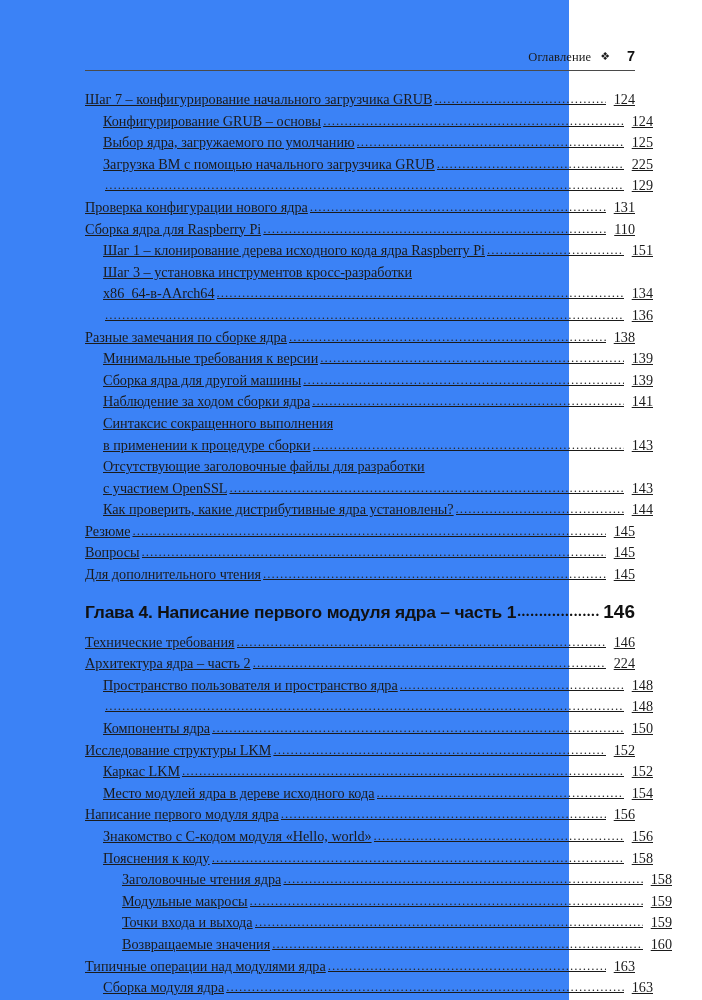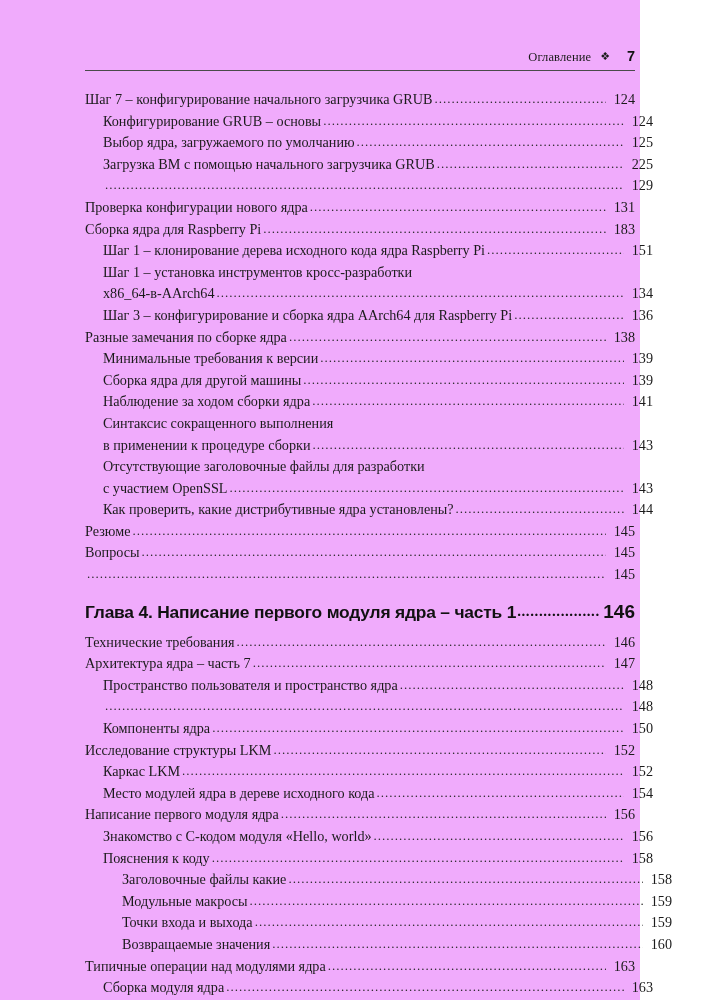--- a/index.html
+++ b/index.html
@@ -12,23 +12,23 @@
     height: 1000px;
     position: relative;
     font-family: "Liberation Serif", "DejaVu Serif", serif;
     color: #1b1b1b;
     overflow: hidden;
   }
 
   .page {
     position: absolute;
     left: 0; top: 0;
-    width: 640px;
+    width: 569px;
     height: 1000px;
-    background: #f0abfc;
+    background: #3b82f6;
   }
 
   
   .header {
     position: absolute;
     left: 85px;
     top: 48px;
     width: 550px;
     display: flex;
     align-items: baseline;
@@ -66,20 +66,21 @@
     width: 550px;
   }
 
   .entry {
     display: flex;
     align-items: flex-start;
     width: 100%;
     font-size: 14.2px;
     line-height: 21.6px;
     white-space: nowrap;
+    text-decoration: underline;
   }
   .entry .title {
     flex: 0 0 auto;
     overflow: hidden;
   }
   .entry .leader {
     flex: 1 1 auto;
     overflow: hidden;
     margin: 0 1px 0 2px;
     position: relative;
@@ -171,37 +172,36 @@
           <span class="pageno">129</span>
         </div>
         <div class="entry lvl1">
           <span class="title">Проверка конфигурации нового ядра</span>
           <span class="leader">................................................................................................................................................................</span>
           <span class="pageno">131</span>
         </div>
         <div class="entry lvl1">
           <span class="title">Сборка ядра для Raspberry Pi</span>
           <span class="leader">................................................................................................................................................................</span>
-          <span class="pageno">183</span>
+          <span class="pageno">110</span>
         </div>
         <div class="entry lvl2">
           <span class="title">Шаг 1 – клонирование дерева исходного кода ядра Raspberry Pi</span>
           <span class="leader">................................................................................................................................................................</span>
           <span class="pageno">151</span>
         </div>
         <div class="entry wrap-first lvl2">
-          <span class="title">Шаг 1 – установка инструментов кросс-разработки</span>
+          <span class="title">Шаг 3 – установка инструментов кросс-разработки</span>
         </div>
         <div class="entry lvl2">
           <span class="title">x86_64-в-AArch64</span>
           <span class="leader">................................................................................................................................................................</span>
           <span class="pageno">134</span>
         </div>
         <div class="entry lvl2">
-          <span class="title">Шаг 3 – конфигурирование и сборка ядра AArch64 для Raspberry Pi</span>
           <span class="leader">................................................................................................................................................................</span>
           <span class="pageno">136</span>
         </div>
         <div class="entry lvl1">
           <span class="title">Разные замечания по сборке ядра</span>
           <span class="leader">................................................................................................................................................................</span>
           <span class="pageno">138</span>
         </div>
         <div class="entry lvl2">
           <span class="title">Минимальные требования к версии</span>
@@ -243,41 +243,42 @@
           <span class="title">Резюме</span>
           <span class="leader">................................................................................................................................................................</span>
           <span class="pageno">145</span>
         </div>
         <div class="entry lvl1">
           <span class="title">Вопросы</span>
           <span class="leader">................................................................................................................................................................</span>
           <span class="pageno">145</span>
         </div>
         <div class="entry lvl1">
+          <span class="title">Для дополнительного чтения</span>
           <span class="leader">................................................................................................................................................................</span>
           <span class="pageno">145</span>
         </div>
       </div>
 
     <div class="chapter">
       <span class="title">Глава 4. Написание первого модуля ядра – часть 1</span>
       <span class="leader">................................................................................................................................</span>
       <span class="pageno">146</span>
     </div>
 
     <div id="toc-part2">
         <div class="entry lvl1">
           <span class="title">Технические требования</span>
           <span class="leader">................................................................................................................................................................</span>
           <span class="pageno">146</span>
         </div>
         <div class="entry lvl1">
-          <span class="title">Архитектура ядра – часть 7</span>
-          <span class="leader">................................................................................................................................................................</span>
-          <span class="pageno">147</span>
+          <span class="title">Архитектура ядра – часть 2</span>
+          <span class="leader">................................................................................................................................................................</span>
+          <span class="pageno">224</span>
         </div>
         <div class="entry lvl2">
           <span class="title">Пространство пользователя и пространство ядра</span>
           <span class="leader">................................................................................................................................................................</span>
           <span class="pageno">148</span>
         </div>
         <div class="entry lvl2">
           <span class="leader">................................................................................................................................................................</span>
           <span class="pageno">148</span>
         </div>
@@ -310,21 +311,21 @@
           <span class="title">Знакомство с C-кодом модуля «Hello, world»</span>
           <span class="leader">................................................................................................................................................................</span>
           <span class="pageno">156</span>
         </div>
         <div class="entry lvl2">
           <span class="title">Пояснения к коду</span>
           <span class="leader">................................................................................................................................................................</span>
           <span class="pageno">158</span>
         </div>
         <div class="entry lvl3">
-          <span class="title">Заголовочные файлы какие</span>
+          <span class="title">Заголовочные чтения ядра</span>
           <span class="leader">................................................................................................................................................................</span>
           <span class="pageno">158</span>
         </div>
         <div class="entry lvl3">
           <span class="title">Модульные макросы</span>
           <span class="leader">................................................................................................................................................................</span>
           <span class="pageno">159</span>
         </div>
         <div class="entry lvl3">
           <span class="title">Точки входа и выхода</span>

